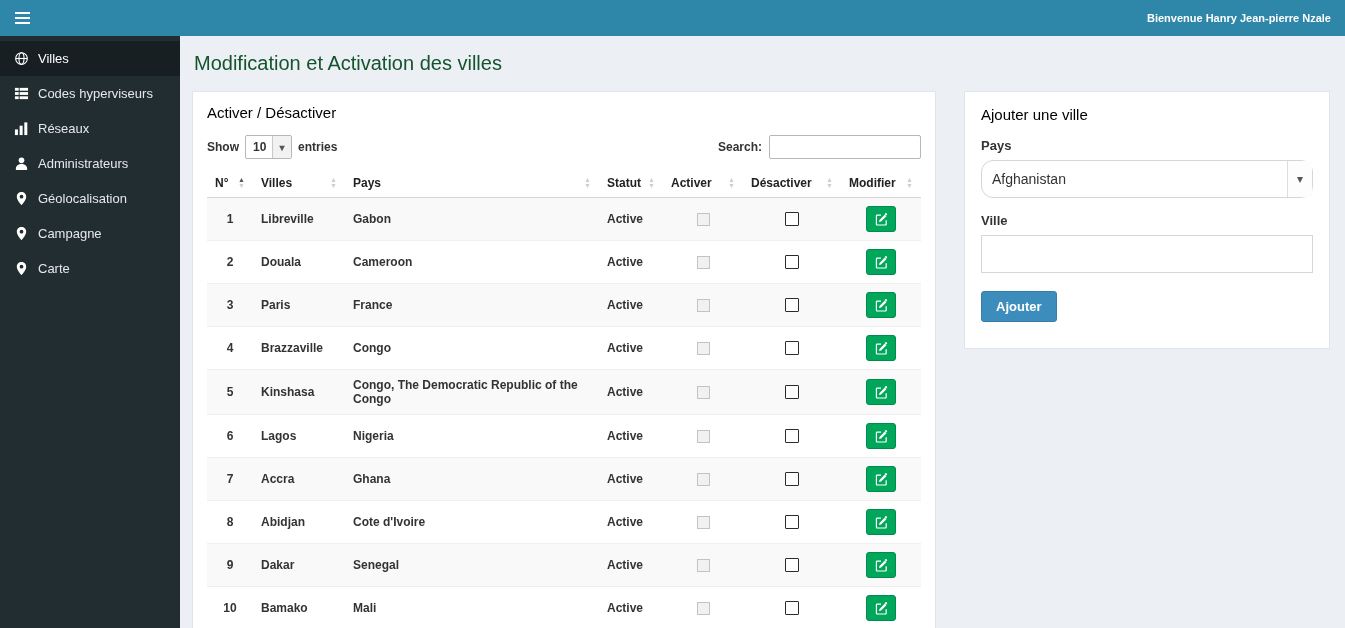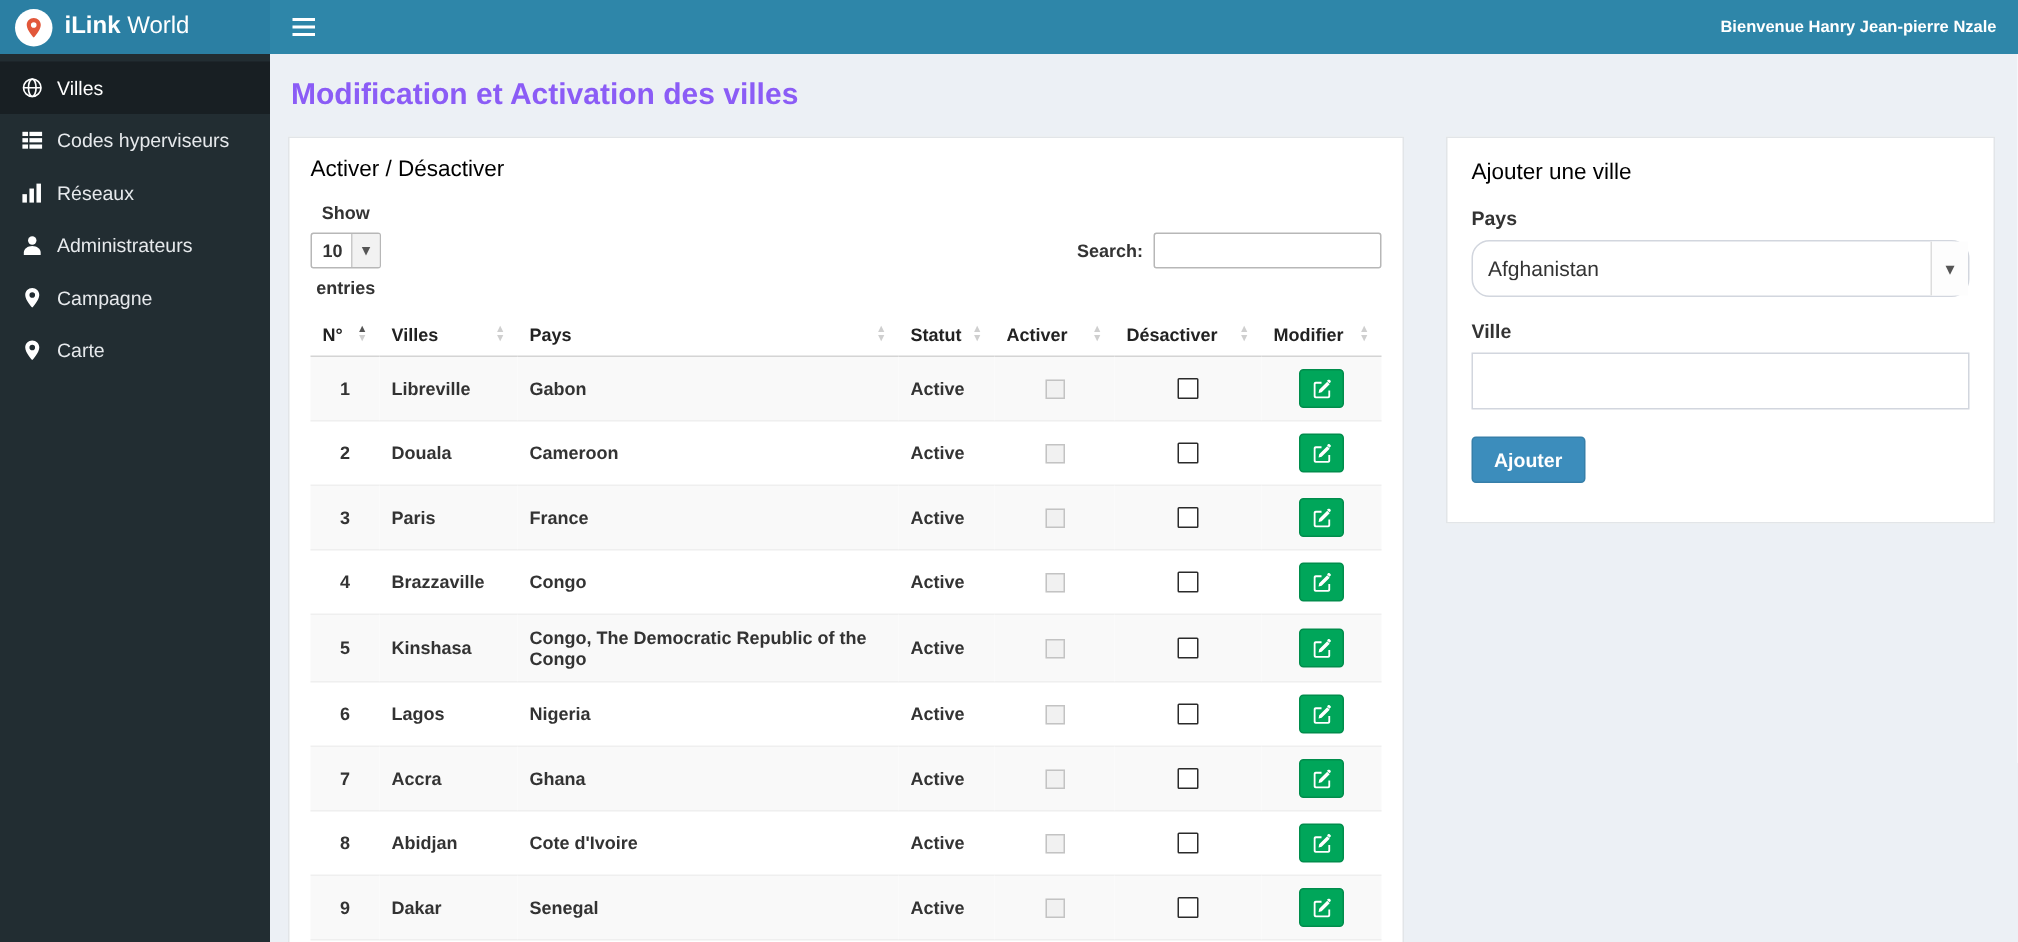--- a/index.html
+++ b/index.html
@@ -22,30 +22,30 @@
 
   
   aside { position: fixed; top: 36px; left: 0; width: 180px; height: calc(100% - 36px); background: #222d32; padding-top: 5px; }
   .sb-item { display: flex; align-items: center; gap: 9px; height: 35px; padding: 0 14px; color: #e6e9ec; font-size: 13px; cursor: pointer; }
   .sb-item.active { background: #181f23; color: #fff; }
   .sb-icon { width: 15px; height: 15px; display: inline-flex; flex: 0 0 15px; }
   .sb-icon svg { width: 100%; height: 100%; }
 
   
   main { position: absolute; top: 36px; left: 180px; width: 1165px; height: 592px; padding: 12px 14px 0 12px; overflow: hidden; }
-  .page-title { font-size: 20px; font-weight: 700; color: #8b5cf6; margin: 4px 0 16px 2px; }
+  .page-title { font-size: 20px; font-weight: 400; color: #14532d; margin: 4px 0 16px 2px; }
   .content-row { display: flex; gap: 28px; align-items: flex-start; }
   .box { background: #fff; border: 1px solid #e2e5e8; }
   .box-left { width: 744px; padding: 10px 14px 12px; }
   .box-right { width: 366px; padding: 12px 16px 26px; }
   .panel-title { font-size: 15px; font-weight: 400; color: #000000; margin: 2px 0 14px; }
 
   
   .dt-controls { display: flex; justify-content: space-between; align-items: center; margin-bottom: 10px; font-size: 12px; font-weight: 600; color: #333; }
-  .length { display: flex; align-items: center; gap: 6px; flex-direction: column; }
+  .length { display: flex; align-items: center; gap: 6px; }
   .sel-wrap { position: relative; display: inline-block; }
   .sel-wrap select { appearance: none; -webkit-appearance: none; border: 1px solid #b7b7b7; background: #fff; font: inherit; color: #333; height: 24px; padding: 2px 24px 2px 7px; border-radius: 2px; cursor: pointer; }
   .sel-wrap::after { content: "\25BE"; position: absolute; top: 1px; right: 1px; bottom: 1px; width: 18px; background: #f2f2f2; border-left: 1px solid #c9c9c9; color: #555; display: flex; align-items: center; justify-content: center; font-size: 10px; pointer-events: none; }
   .search { display: flex; align-items: center; }
   .search input { width: 152px; height: 24px; border: 1px solid #b7b7b7; border-radius: 2px; margin-left: 7px; padding: 0 6px; font: inherit; font-weight: 400; }
 
   
   table { width: 100%; border-collapse: collapse; font-size: 12px; }
   thead th { text-align: left; padding: 7px 8px; border-bottom: 1px solid #d4d4d4; font-weight: 700; color: #222; white-space: nowrap; cursor: pointer; }
   thead th:nth-child(1) { width: 46px; }
@@ -74,28 +74,20 @@
   .sel-wrap.big { display: block; }
   .sel-wrap.big select { width: 100%; height: 38px; font-size: 14px; padding: 0 34px 0 10px; border: 1px solid #d2d6de; border-radius: 12px; }
   .sel-wrap.big::after { width: 24px; font-size: 12px; background: #fdfdfd; border-left: 1px solid #ddd; }
   .ville-input { width: 100%; height: 38px; border: 1px solid #d2d6de; padding: 0 10px; font: inherit; font-size: 14px; }
   .btn-primary { margin-top: 18px; background: #3c8dbc; border: 1px solid #367fa9; color: #fff; font-family: inherit; font-size: 13px; font-weight: 700; padding: 7px 14px; border-radius: 3px; cursor: pointer; }
 </style>
 </head>
 <body>
 
 <header>
-  <div class="brand">
-    <span class="logo-circle">
-      <svg viewBox="0 0 16 16">
-          <path fill="#e2573a" d="M8 1C5.2 1 3 3.2 3 6c0 3.8 5 9 5 9s5-5.2 5-9c0-2.8-2.2-5-5-5zm0 7a2 2 0 1 1 0-4 2 2 0 0 1 0 4z"></path>
-        </svg>
-    </span>
-    <span class="brand-text"><b>iLink</b><span class="light"> World</span></span>
-  </div>
   <div class="nav-main">
     <button class="hamburger">
       <span style="display:flex;flex-direction:column;gap:3px;">
           <i></i>
           <i></i>
           <i></i>
         </span>
     </button>
     <div class="welcome"><span>Bienvenue </span><b>Hanry Jean-pierre Nzale</b></div>
   </div>
@@ -137,20 +129,28 @@
         <span class="sb-label">Réseaux</span>
       </div>
       <div class="sb-item">
         <span class="sb-icon">
           <svg viewBox="0 0 16 16" fill="#fff">
             <circle cx="8" cy="4.6" r="3"></circle>
             <path d="M8 8.6c-3.3 0-6 2-6 4.7V15h12v-1.7c0-2.7-2.7-4.7-6-4.7z"></path>
           </svg>
         </span>
         <span class="sb-label">Administrateurs</span>
+      </div>
+      <div class="sb-item">
+        <span class="sb-icon">
+          <svg viewBox="0 0 16 16" fill="#fff">
+            <path d="M8 1C5.2 1 3 3.2 3 6c0 3.8 5 9 5 9s5-5.2 5-9c0-2.8-2.2-5-5-5zm0 7a2 2 0 1 1 0-4 2 2 0 0 1 0 4z"></path>
+          </svg>
+        </span>
+        <span class="sb-label">Géolocalisation</span>
       </div>
       <div class="sb-item">
         <span class="sb-icon">
           <svg viewBox="0 0 16 16" fill="#fff">
             <path d="M8 1C5.2 1 3 3.2 3 6c0 3.8 5 9 5 9s5-5.2 5-9c0-2.8-2.2-5-5-5zm0 7a2 2 0 1 1 0-4 2 2 0 0 1 0 4z"></path>
           </svg>
         </span>
         <span class="sb-label">Campagne</span>
       </div>
       <div class="sb-item">

